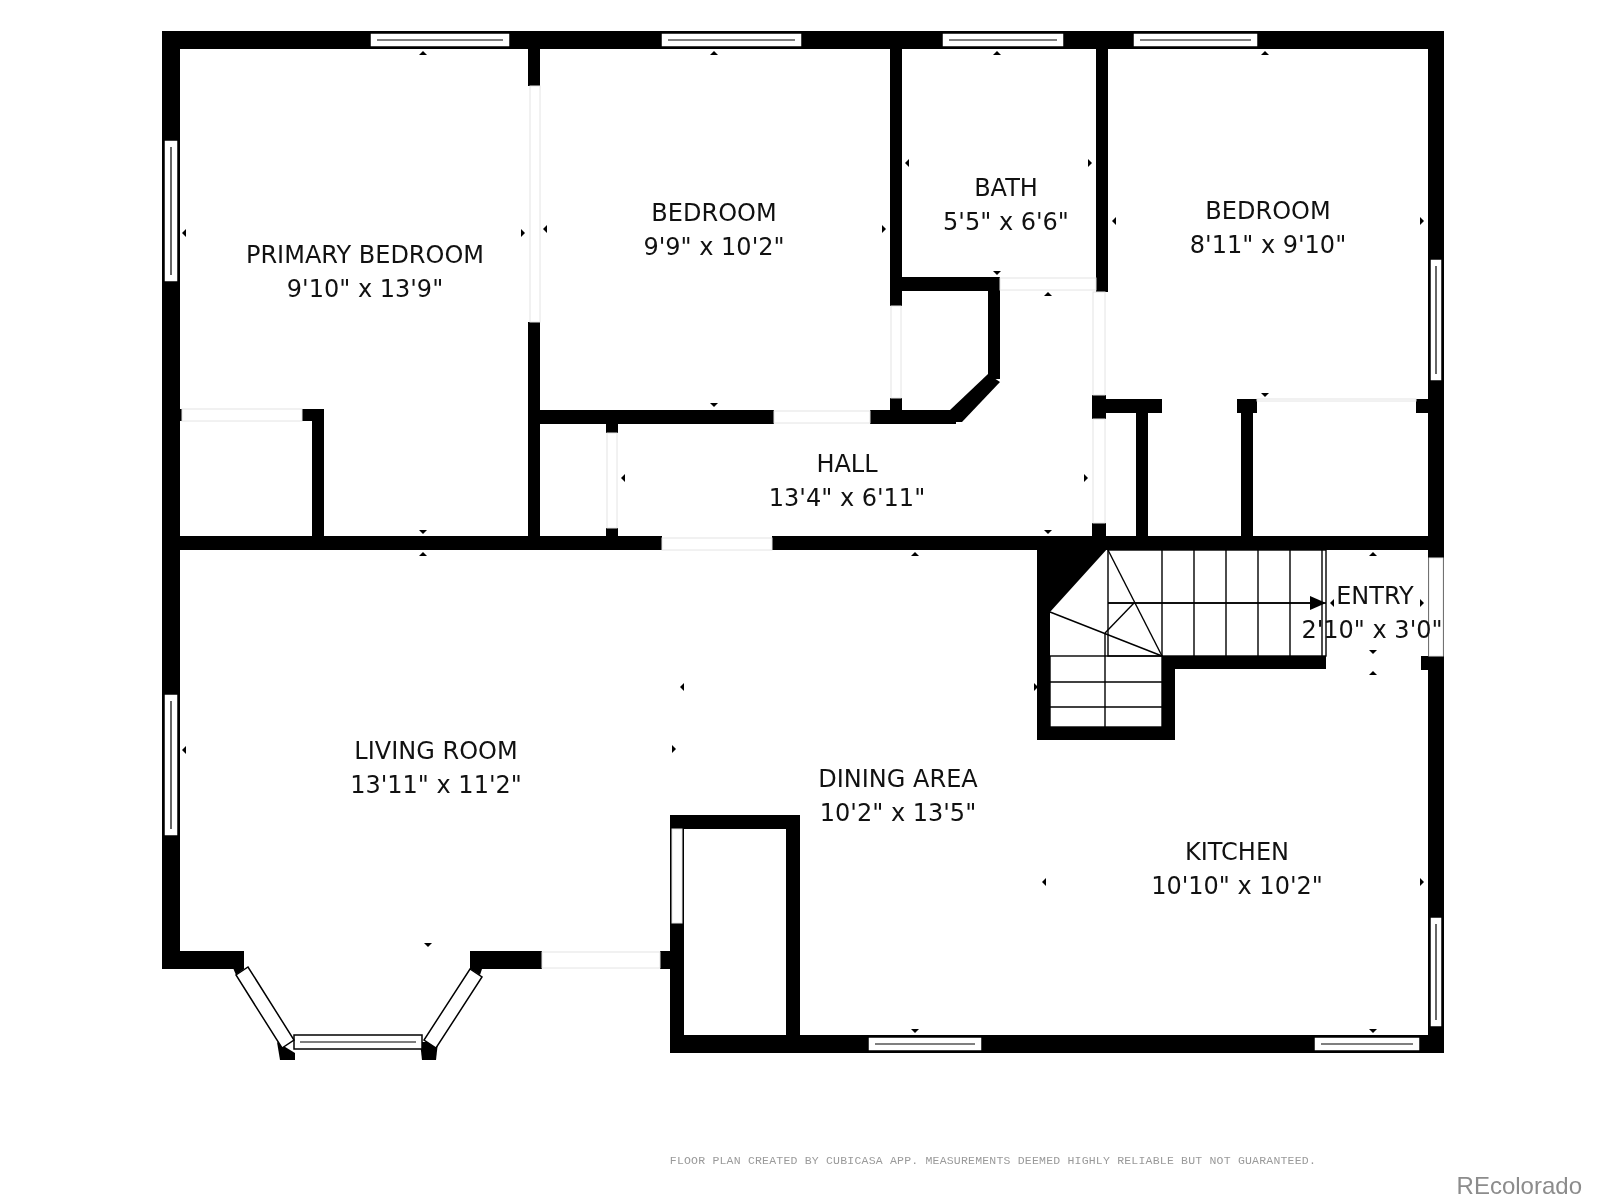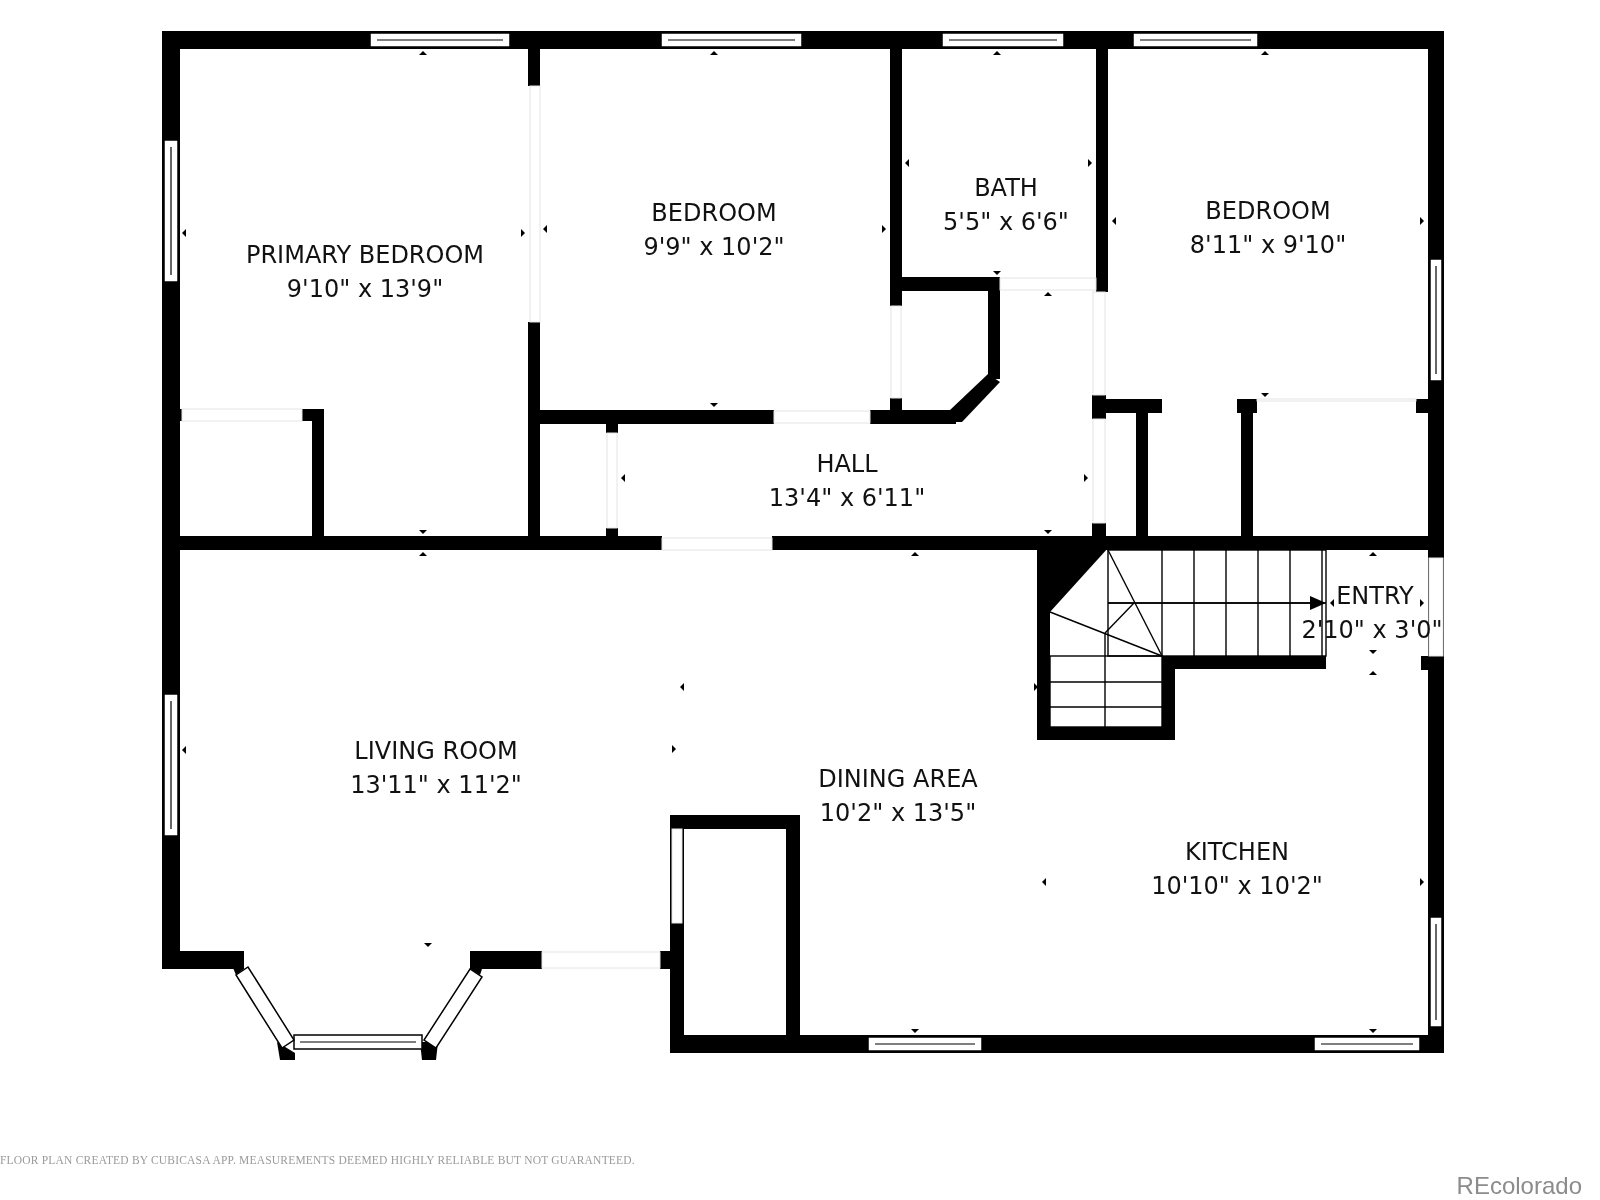--- a/index.html
+++ b/index.html
@@ -5,21 +5,21 @@
     html, body { margin: 0; padding: 0; background: #ffffff; }
     body { width: 1600px; height: 1200px; position: relative; overflow: hidden; font-family: "DejaVu Sans", "Liberation Sans", sans-serif; }
     #plan { position: absolute; left: 0; top: 0; width: 1600px; height: 1200px; }
     .wall { fill: #000000; }
     .win { fill: #ffffff; stroke: #000000; stroke-width: 1.5; }
     .opening { fill: #ffffff; stroke: #e4e4e4; stroke-width: 1; }
     .stair { fill: none; stroke: #000000; stroke-width: 1.4; }
     .mark { fill: #000000; }
     .room-label { font-family: "DejaVu Sans", sans-serif; font-size: 24px; fill: #111111; text-anchor: middle; }
     .room-dim { font-family: "DejaVu Sans", sans-serif; font-size: 24px; fill: #111111; text-anchor: middle; }
-    .disclaimer { position: absolute; left: 0; width: 1316px; top: 1154px; text-align: left; font-family: Liberation Serif, serif; font-size: 11.5px; color: #9a9a9a; letter-spacing: 0.2px; }
+    .disclaimer { position: absolute; left: 0; width: 1316px; top: 1154px; text-align: right; font-family: Liberation Mono, monospace; font-size: 11.5px; color: #9a9a9a; letter-spacing: 0.2px; }
     .brand { position: absolute; right: 18px; top: 1172px; font-family: "Liberation Sans", sans-serif; font-size: 24px; color: #8c8c8c; }
   </style>
 </head>
 <body>
 
 <svg id="plan" viewBox="0 0 1600 1200" xmlns="http://www.w3.org/2000/svg">
 
   <g>
 
     <rect class="wall" x="162" y="31" width="1282" height="18"></rect>

